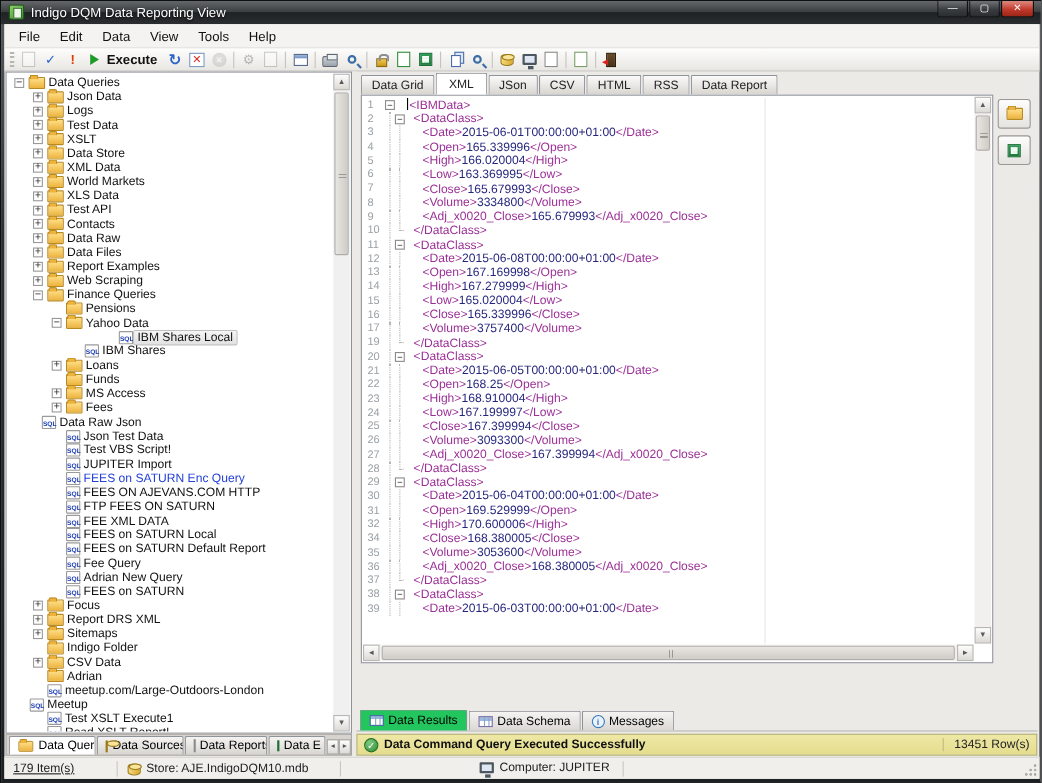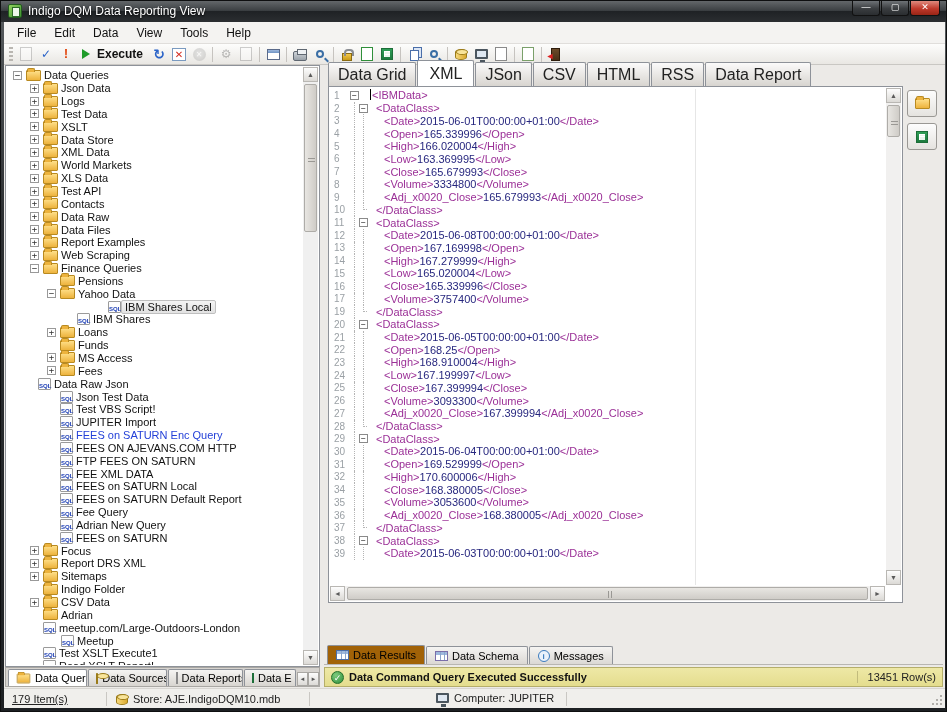--- a/index.html
+++ b/index.html
@@ -107,21 +107,21 @@
   .sarrow { position:absolute; left:0; width:15px; height:15px; background:linear-gradient(#fdfdfd,#dcdad6);
     border:1px solid #b9b7b3; color:#5a5a5a; font-size:7px; text-align:center; line-height:14px; }
   .sthumb { position:absolute; left:1px; width:13px; background:linear-gradient(90deg,#e8e6e2,#cfccc7);
     border:1px solid #aeaca8; border-radius:2px; }
   .sthumb::after { content:""; position:absolute; left:3px; top:50%; width:7px; height:5px;
     background:repeating-linear-gradient(180deg,#9a9894 0 1px,transparent 1px 3px); }
   #splitter { position:absolute; left:316px; top:43px; width:4px; height:602px; background:#eceae7; }
   
   #right-panel { position:absolute; left:320px; top:43px; right:2px; height:602px; }
   #right-tabs { position:absolute; left:4px; top:2px; height:19px; display:flex; align-items:flex-end; }
-  .rtab { font-size:16px; padding:3px 9px 2px; border:1px solid #8e9299; border-bottom:none;
+  .rtab { font-size:11px; padding:3px 9px 2px; border:1px solid #8e9299; border-bottom:none;
     background:linear-gradient(#fbfafa,#d8d5d0); margin-right:1px; border-radius:2px 2px 0 0;
     color:#222; }
   .rtab.act { background:#fff; padding:4px 11px 3px; position:relative; z-index:2; }
   #editor { position:absolute; left:4px; top:21px; right:40px; bottom:64px; background:#fff;
     border:1px solid #8e9299; }
   #xml-lines { position:absolute; inset:2px 17px 17px 2px; overflow:hidden; }
   .xrow { display:flex; height:12.72px; align-items:center; }
   .ln { width:19px; flex:none; color:#9aa0a5; font-size:10px; padding-left:3px; }
   .ga,.gb { width:9px; flex:none; align-self:stretch; display:flex; align-items:center;
     justify-content:center; position:relative; }
@@ -147,21 +147,21 @@
   #side-btns { position:absolute; right:2px; top:25px; width:34px; }
   .side-btn { width:30px; height:27px; border:1px solid #9a9894; border-radius:3px;
     background:linear-gradient(#fdfdfd,#e5e3df); margin-bottom:6px; display:flex;
     align-items:center; justify-content:center; }
   
   #bottom-tabs { position:absolute; left:320px; top:622px; right:2px; height:21px;
     border-bottom:1px solid #b8b6b2; display:flex; align-items:flex-end; padding-left:3px; }
   .btab { font-size:11px; padding:3px 8px 2px; border:1px solid #8e9299; border-bottom:none;
     background:linear-gradient(#f5f4f2,#dbd8d4); margin-right:1px; border-radius:2px 2px 0 0;
     display:flex; align-items:center; gap:4px; }
-  .btab.act { background:#a16207; padding-bottom:3px; }
+  .btab.act { background:#22c55e; padding-bottom:3px; }
   .icon-table { width:13px; height:10px; border:1px solid #4a6ea9; background:
     linear-gradient(#9db8dd 0 3px,#fff 3px); position:relative; }
   .icon-table::after { content:""; position:absolute; left:4px; top:0; bottom:0; width:1px;
     background:#8aa4cc; box-shadow:4px 0 0 #8aa4cc; }
   .icon-info { width:12px; height:12px; border-radius:50%; border:1px solid #3a7abd;
     color:#3a7abd; font-size:8px; font-weight:bold; text-align:center; line-height:11px;
     background:#eaf2fb; }
   #left-tabs { position:absolute; left:1px; top:645px; width:315px; height:20px;
     background:#d6d3cf; border:1px solid #a9a7a3; display:flex; align-items:flex-end;
     padding-left:2px; }
@@ -512,21 +512,21 @@
           <div class="trow" style="padding-left:23px">
     <span class="expsp"></span>
             <span class="ic-folder"></span>
             <span class="tlabel">Adrian</span>
           </div>
           <div class="trow" style="padding-left:23px">
     <span class="expsp"></span>
             <span class="sqlicon">SQL</span>
             <span class="tlabel">meetup.com/Large-Outdoors-London</span>
           </div>
-          <div class="trow" style="padding-left:41px">
+          <div class="trow" style="padding-left:7px">
     <span class="expsp"></span>
             <span class="sqlicon">SQL</span>
             <span class="tlabel">Meetup</span>
           </div>
           <div class="trow" style="padding-left:23px">
     <span class="expsp"></span>
             <span class="sqlicon">SQL</span>
             <span class="tlabel">Test XSLT Execute1</span>
           </div>
           <div class="trow" style="padding-left:23px">

